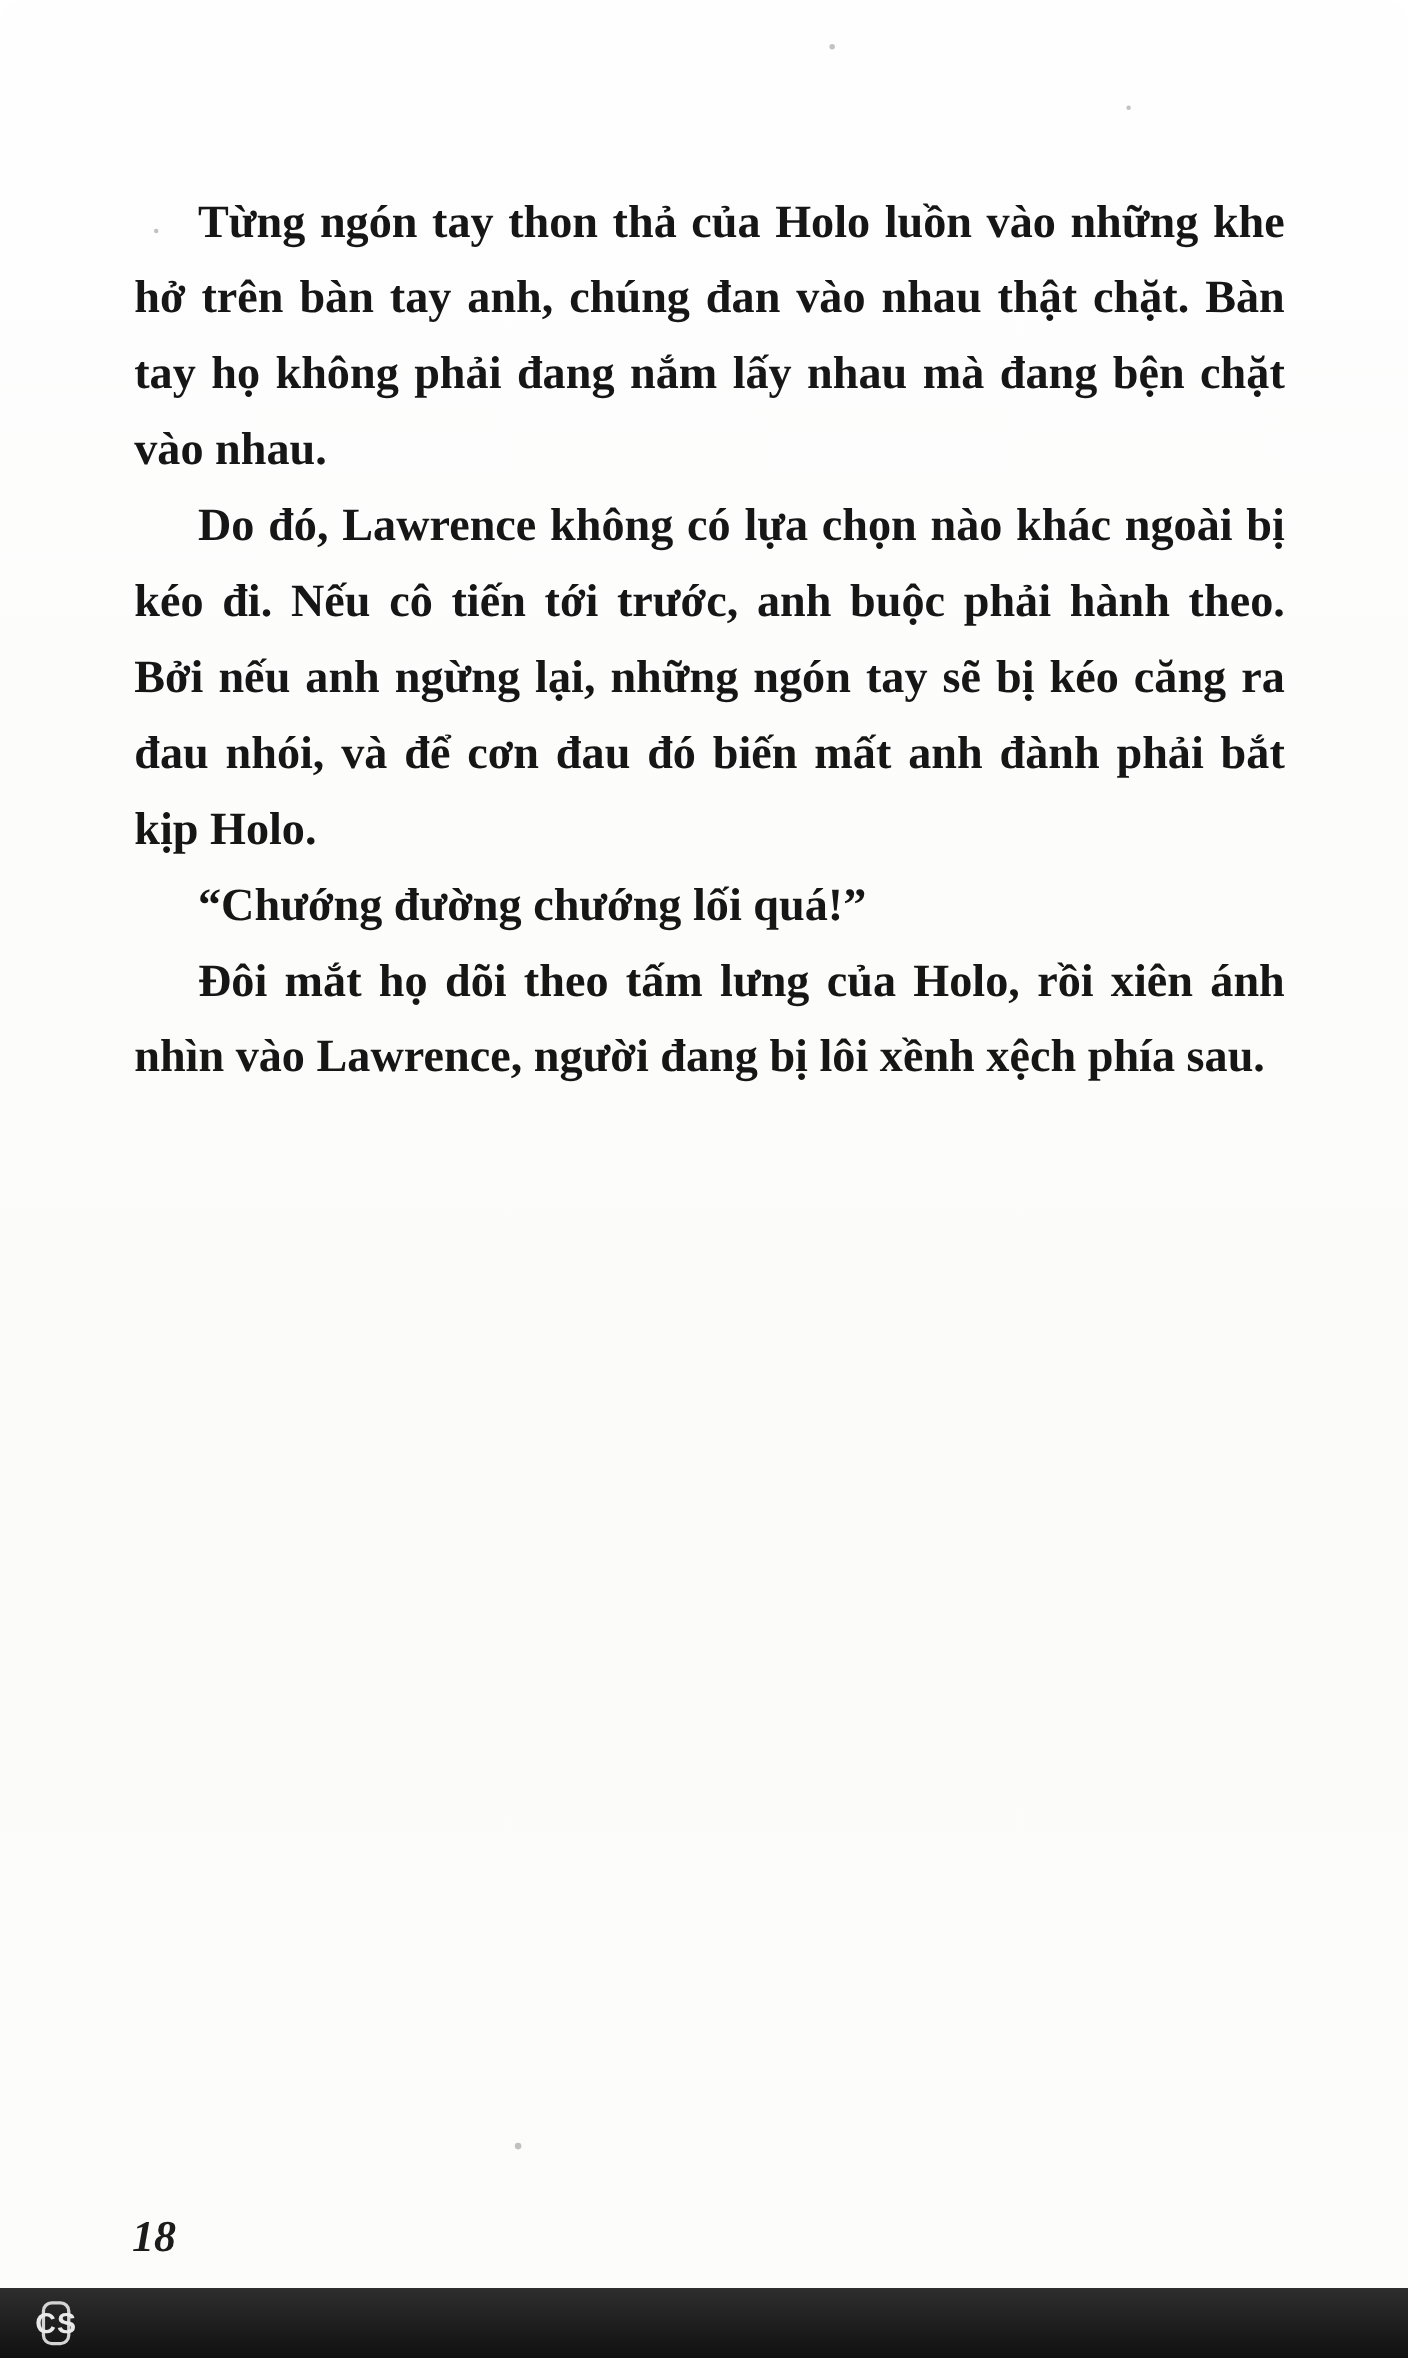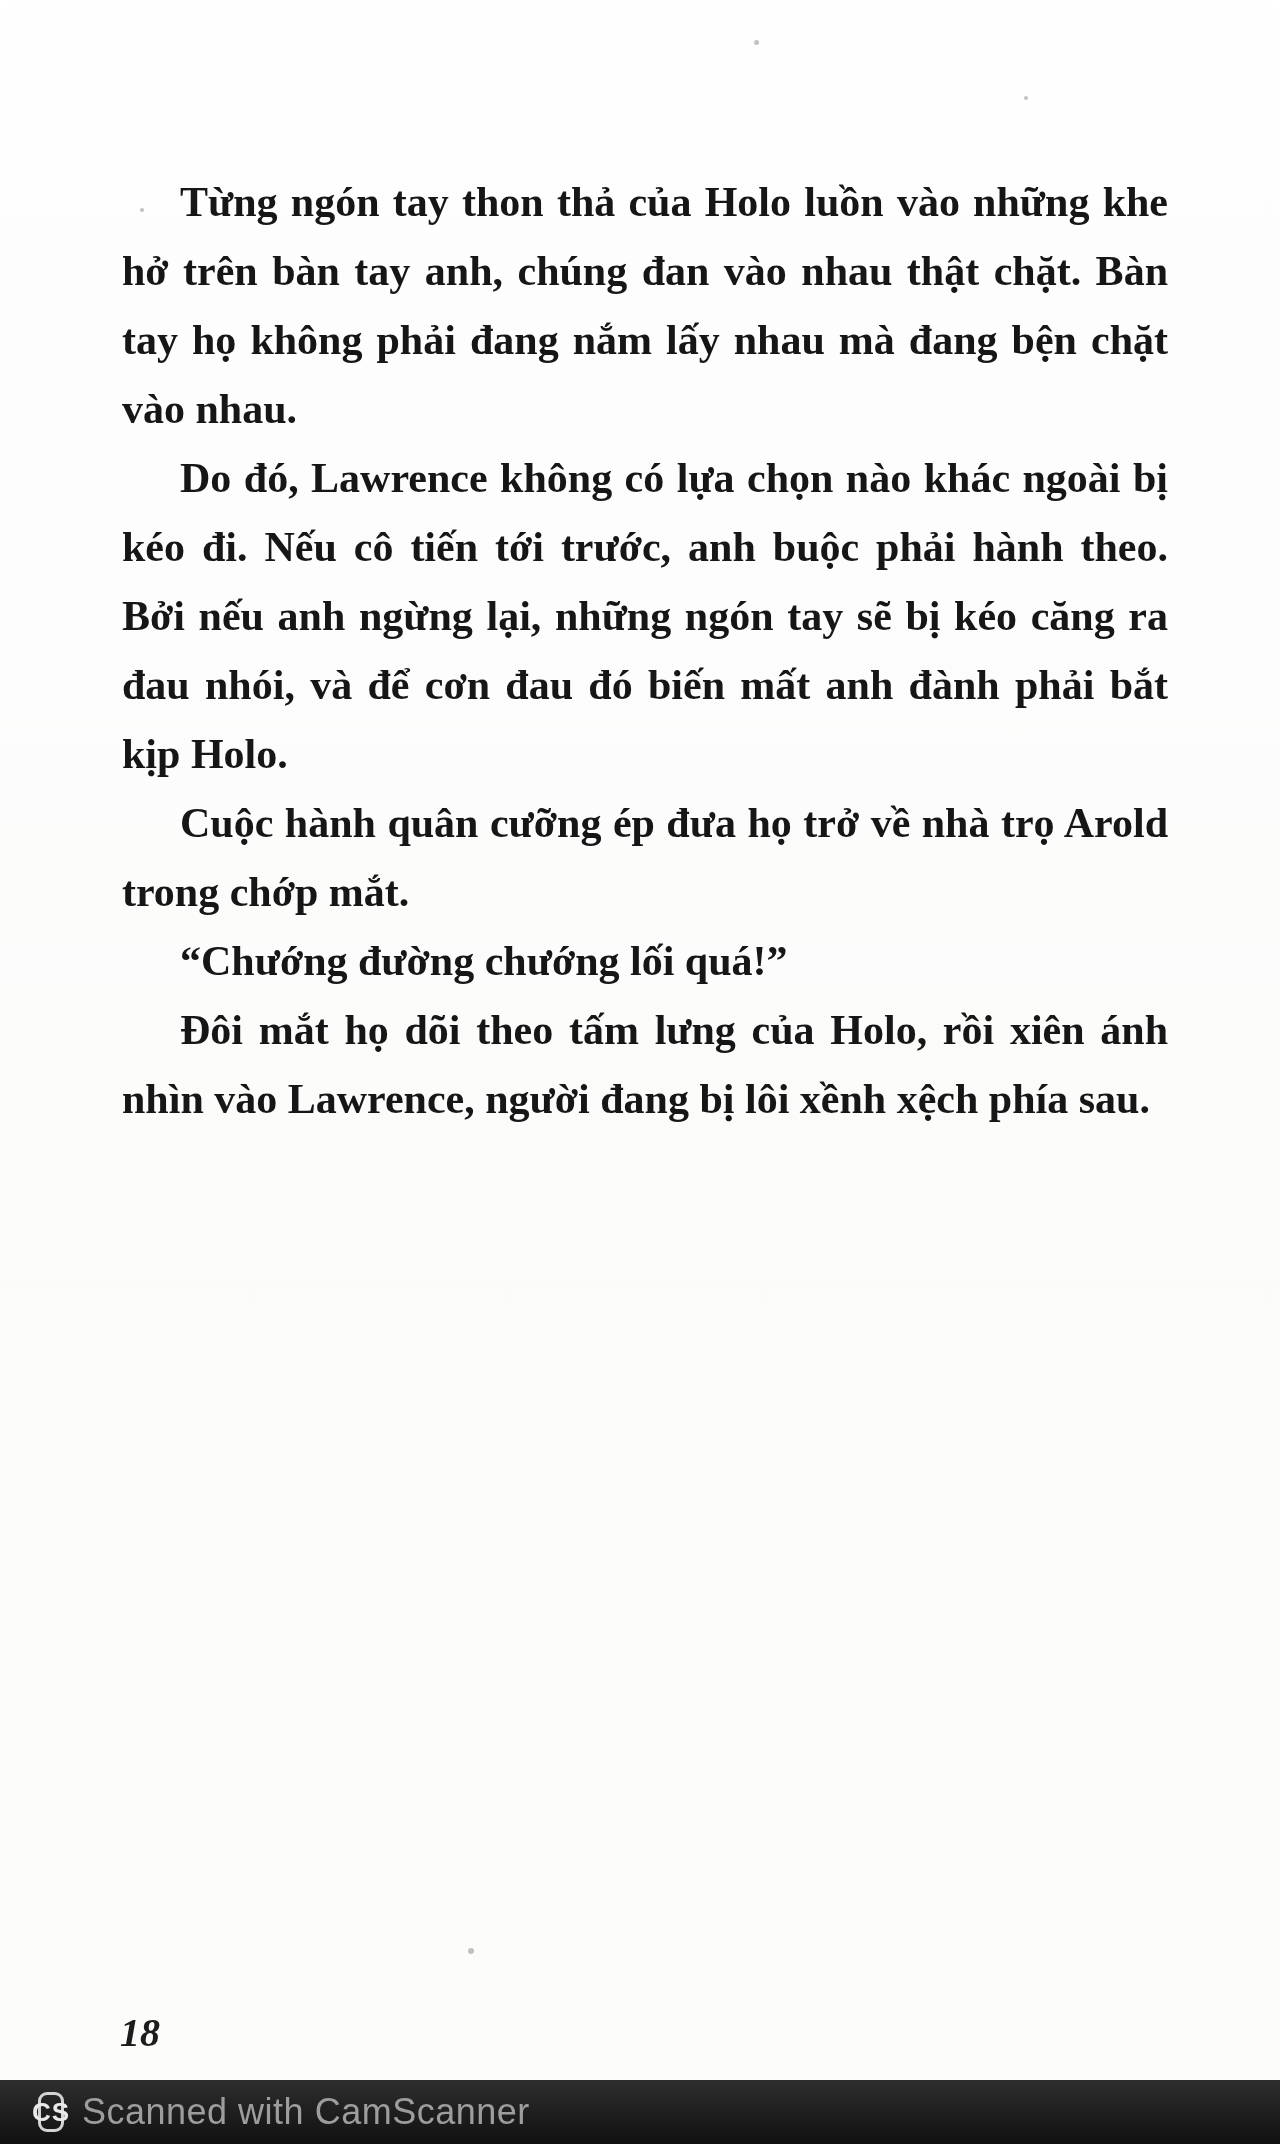--- a/index.html
+++ b/index.html
@@ -97,25 +97,23 @@
 <div class="scan-page">
 
   <span class="speck speck-1"></span>
   <span class="speck speck-2"></span>
   <span class="speck speck-3"></span>
   <span class="speck speck-4"></span>
 
   <div class="text-block">
     <p>Từng ngón tay thon thả của Holo luồn vào những khe hở trên bàn tay anh, chúng đan vào nhau thật chặt. Bàn tay họ không phải đang nắm lấy nhau mà đang bện chặt vào nhau.</p>
     <p>Do đó, Lawrence không có lựa chọn nào khác ngoài bị kéo đi. Nếu cô tiến tới trước, anh buộc phải hành theo. Bởi nếu anh ngừng lại, những ngón tay sẽ bị kéo căng ra đau nhói, và để cơn đau đó biến mất anh đành phải bắt kịp Holo.</p>
-    <p>Cuộc hành quân cưỡng ép đưa họ trở về nhà trọ Arold trong chớp mắt.</p>
     <p>“Chướng đường chướng lối quá!”</p>
     <p>Đôi mắt họ dõi theo tấm lưng của Holo, rồi xiên ánh nhìn vào Lawrence, người đang bị lôi xềnh xệch phía sau.</p>
   </div>
 
   <div class="page-number">18</div>
 
   <div class="watermark-bar">
     <span class="cs-logo">CS</span>
-    <span class="cs-text">Scanned with CamScanner</span>
   </div>
 
 </div>
 
 </body></html>

